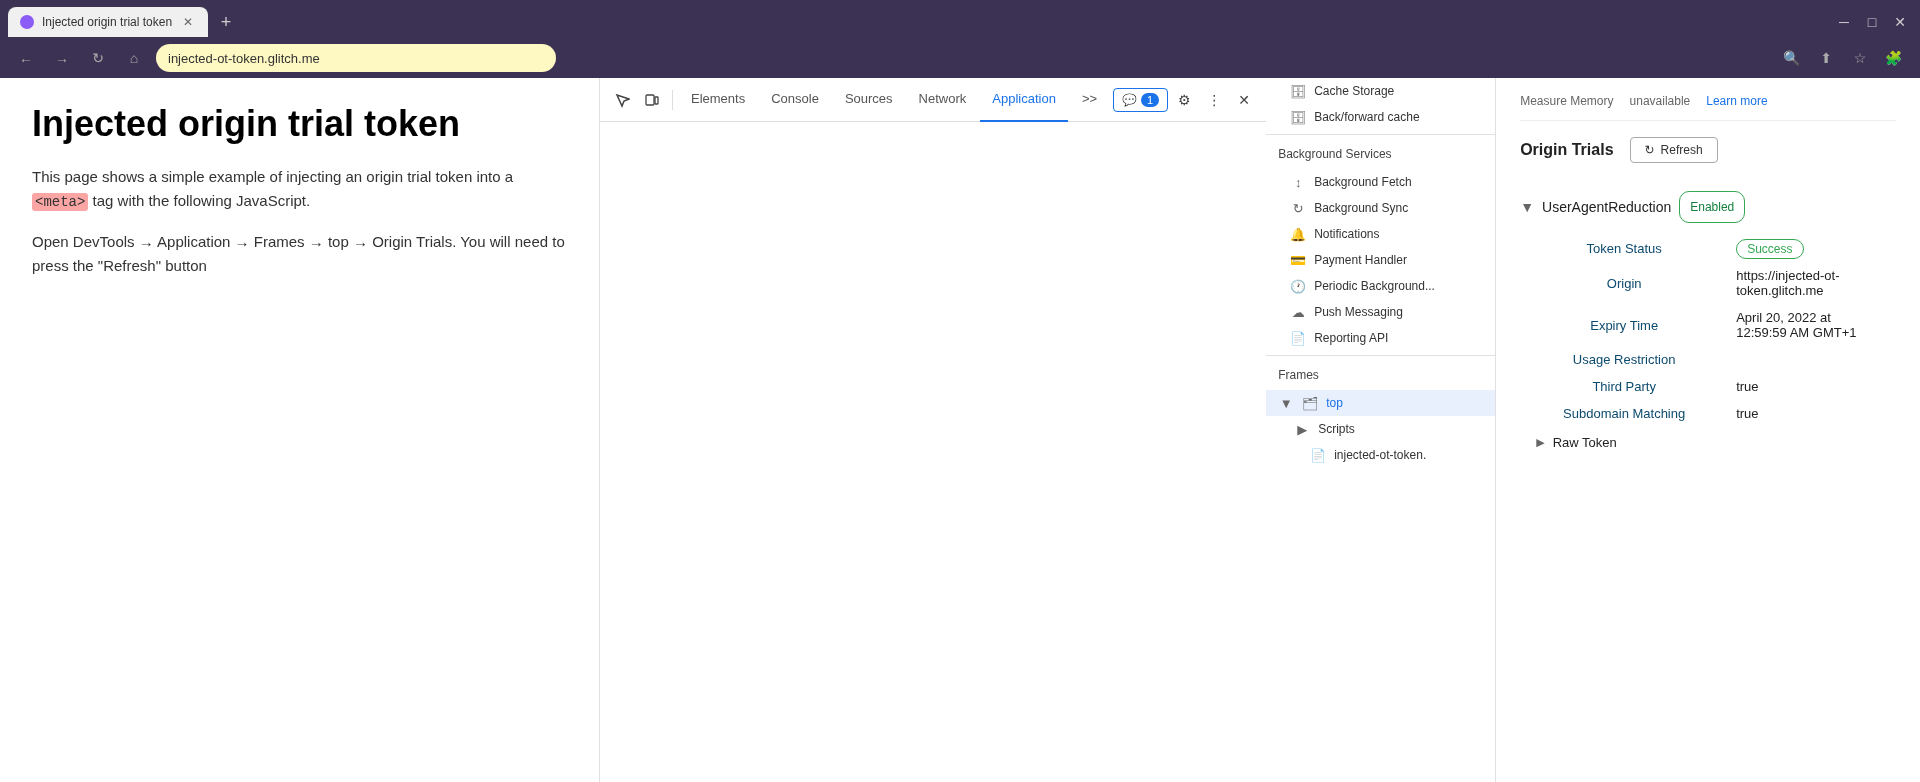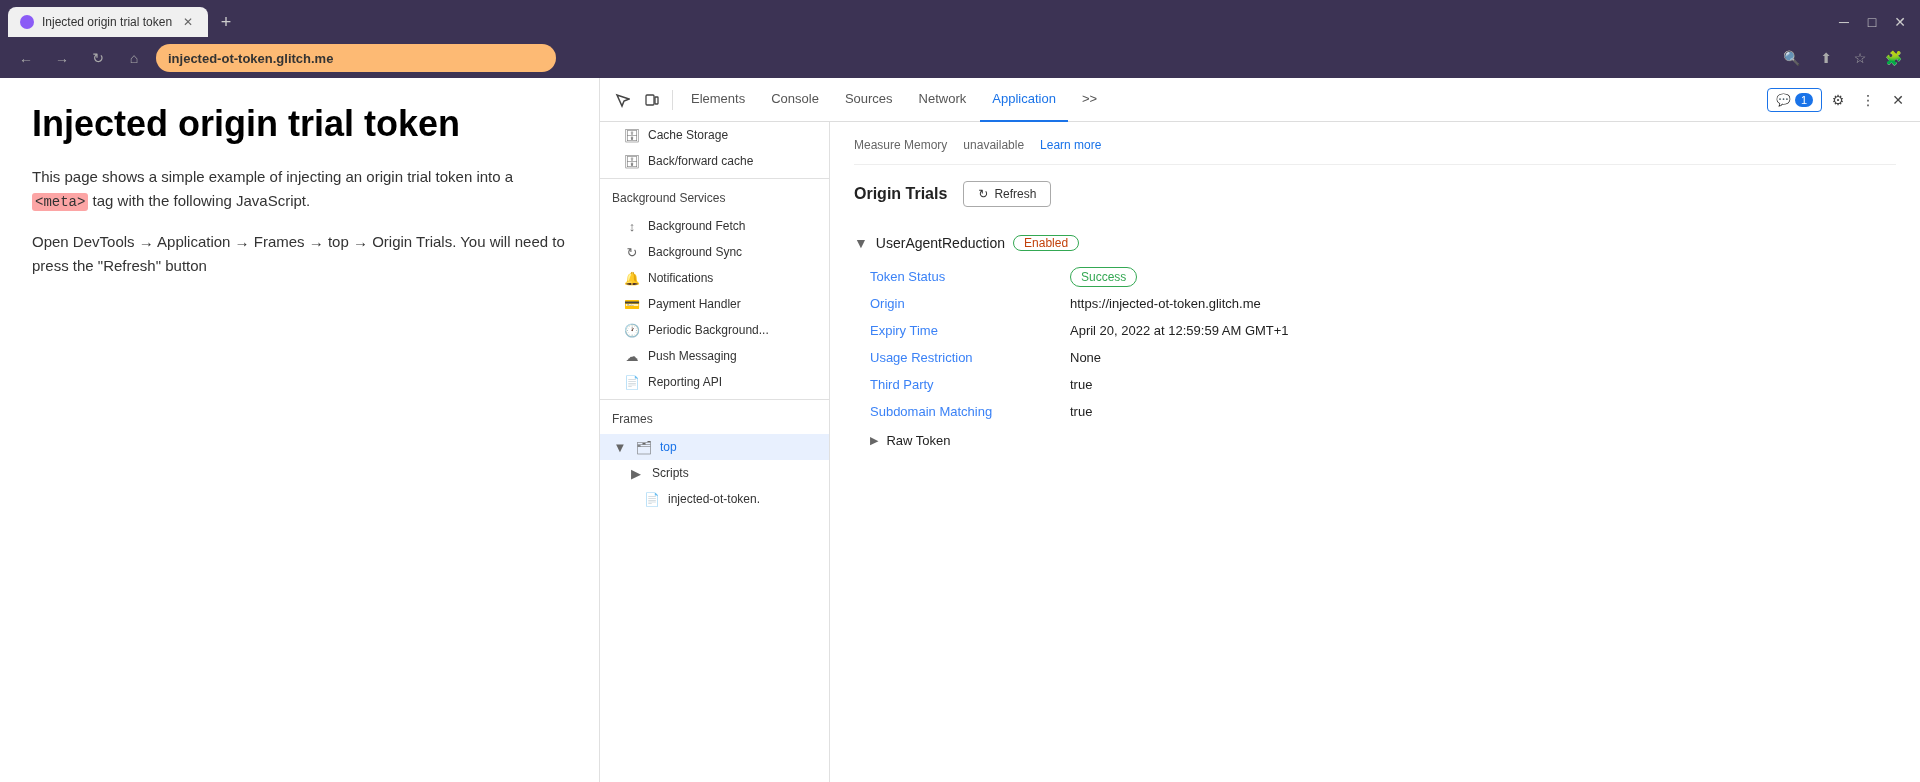--- a/index.html
+++ b/index.html
@@ -12,36 +12,36 @@
     .tab-favicon { width: 14px; height: 14px; border-radius: 50%; background: #8b5cf6; display: flex; align-items: center; justify-content: center; }
     .tab-title { font-size: 12px; color: #333; white-space: nowrap; overflow: hidden; text-overflow: ellipsis; flex: 1; }
     .tab-close { width: 16px; height: 16px; border-radius: 50%; display: flex; align-items: center; justify-content: center; cursor: pointer; color: #666; font-size: 12px; }
     .new-tab-btn { width: 28px; height: 28px; border-radius: 50%; display: flex; align-items: center; justify-content: center; color: #ccc; font-size: 18px; cursor: pointer; }
     .tab-spacer { flex: 1; }
     .window-controls { display: flex; gap: 4px; align-items: center; }
     .win-btn { width: 24px; height: 24px; display: flex; align-items: center; justify-content: center; color: #ccc; font-size: 14px; cursor: pointer; }
 
     .address-bar { display: flex; align-items: center; padding: 4px 12px; height: 40px; gap: 8px; background: #3c3354; }
     .nav-btn { width: 28px; height: 28px; border-radius: 50%; display: flex; align-items: center; justify-content: center; color: #aaa; font-size: 14px; cursor: pointer; }
-    .address-input { flex: 1; max-width: 400px; background: #fdba74; border-radius: 16px; padding: 4px 12px; font-size: 13px; color: #333; border: none; height: 28px; font-weight: bold; }
+    .address-input { flex: 1; max-width: 400px; background: #fef9c3; border-radius: 16px; padding: 4px 12px; font-size: 13px; color: #333; border: none; height: 28px; }
     .address-right-icons { display: flex; gap: 6px; margin-left: auto; }
     .addr-icon { width: 28px; height: 28px; border-radius: 50%; display: flex; align-items: center; justify-content: center; color: #aaa; font-size: 14px; cursor: pointer; }
 
     
     .main { display: flex; height: 704px; background: #fff; }
 
     
     .webpage { flex: 0 0 600px; padding: 24px 32px; background: #fff; border-right: 1px solid #e0e0e0; overflow: hidden; }
     .webpage h1 { font-size: 36px; font-weight: 700; color: #000; margin-bottom: 20px; line-height: 1.2; }
     .webpage p { font-size: 15px; color: #333; line-height: 1.6; margin-bottom: 16px; }
     .webpage p code { font-family: 'Courier New', monospace; background: #fca5a5; padding: 1px 3px; border-radius: 3px; font-size: 14px; }
     .webpage pre { font-family: 'Courier New', monospace; font-size: 13px; color: #000; line-height: 1.7; margin-bottom: 16px; }
 
     
-    .devtools { flex: 1; display: flex; flex-direction: column; background: #fff; }
+    .devtools { flex: 1; display: flex; flex-direction: row; background: #fff; }
 
     
     .devtools-toolbar { display: flex; align-items: center; border-bottom: 1px solid #ddd; height: 44px; padding: 0 8px; gap: 2px; flex-shrink: 0; }
     .dt-icon-btn { width: 28px; height: 28px; border-radius: 4px; display: flex; align-items: center; justify-content: center; color: #444; font-size: 14px; cursor: pointer; }
     .dt-separator { width: 1px; height: 20px; background: #ddd; margin: 0 4px; }
     .dt-tab { padding: 0 12px; height: 44px; display: flex; align-items: center; font-size: 13px; color: #555; cursor: pointer; border-bottom: 2px solid transparent; }
     .dt-tab.active { color: #1a73e8; border-bottom: 2px solid #1a73e8; }
     .dt-spacer { flex: 1; }
     .dt-badge { background: #1a73e8; color: #fff; border-radius: 10px; font-size: 11px; padding: 1px 6px; }
     .dt-badge-btn { display: flex; align-items: center; gap: 4px; padding: 4px 8px; border: 1px solid #1a73e8; border-radius: 4px; color: #1a73e8; font-size: 12px; cursor: pointer; }
@@ -70,27 +70,27 @@
 
     
     .measure-row { display: flex; align-items: center; gap: 16px; font-size: 12px; color: #666; margin-bottom: 16px; padding-bottom: 12px; border-bottom: 1px solid #eee; }
     .measure-unavailable { color: #666; }
     .learn-more { color: #1a73e8; text-decoration: none; }
 
     
     .trial-block { margin-bottom: 16px; }
     .trial-header { display: flex; align-items: center; gap: 8px; margin-bottom: 12px; font-size: 14px; font-weight: 500; color: #222; }
     .trial-toggle { color: #666; cursor: pointer; }
-    .badge-enabled { border: 1px solid #34a853; color: #c2410c; border-radius: 10px; padding: 0 10px; font-size: 12px; font-weight: 500; }
+    .badge-enabled { border: 1px solid #34a853; color: #15803d; border-radius: 10px; padding: 8px 10px; font-size: 12px; font-weight: 500; }
     .badge-success { border: 1px solid #34a853; color: #34a853; border-radius: 10px; padding: 2px 10px; font-size: 12px; }
 
     
     .info-grid { display: grid; gap: 0; }
     .info-row { display: grid; grid-template-columns: 200px 1fr; padding: 6px 16px; align-items: center; }
-    .info-label { font-size: 13px; color: #3b82f6; text-align: left; padding-right: 24px; }
+    .info-label { font-size: 13px; color: #0c4a6e; text-align: center; padding-right: 24px; }
     .info-value { font-size: 13px; color: #222; }
 
     
     .raw-token-header { display: flex; align-items: center; gap: 8px; padding: 8px 16px; font-size: 13px; color: #222; cursor: pointer; }
     .expand-icon { color: #666; font-size: 11px; }
   </style>
 </head>
 <body>
 
 <div class="browser-chrome">
@@ -272,21 +272,20 @@
             <div class="info-row">
               <span class="info-label">Origin</span>
               <span class="info-value">https://injected-ot-token.glitch.me</span>
             </div>
             <div class="info-row">
               <span class="info-label">Expiry Time</span>
               <span class="info-value">April 20, 2022 at 12:59:59 AM GMT+1</span>
             </div>
             <div class="info-row">
               <span class="info-label">Usage Restriction</span>
-              <span class="info-value">None</span>
             </div>
             <div class="info-row">
               <span class="info-label">Third Party</span>
               <span class="info-value">true</span>
             </div>
             <div class="info-row">
               <span class="info-label">Subdomain Matching</span>
               <span class="info-value">true</span>
             </div>
           </div>

